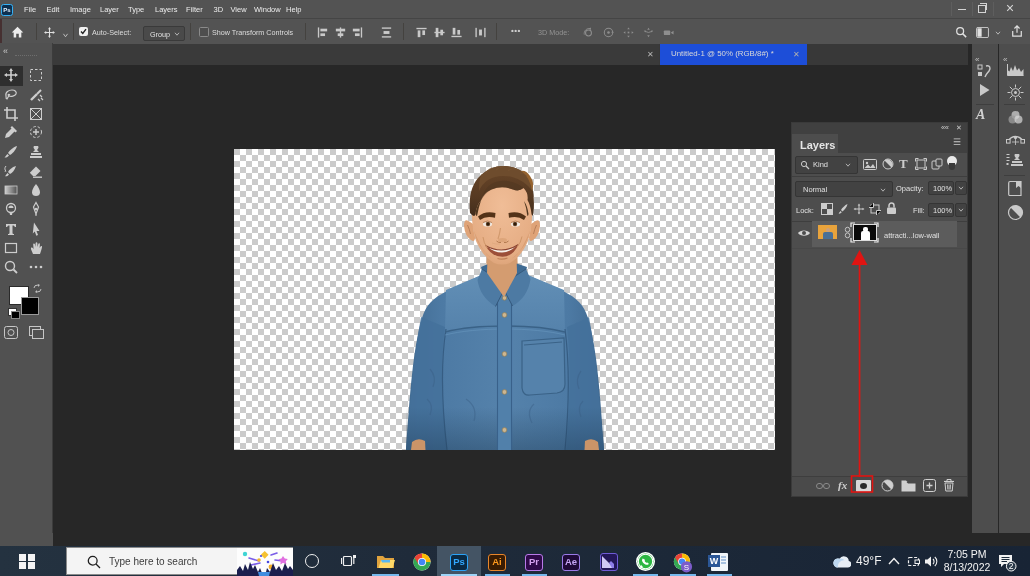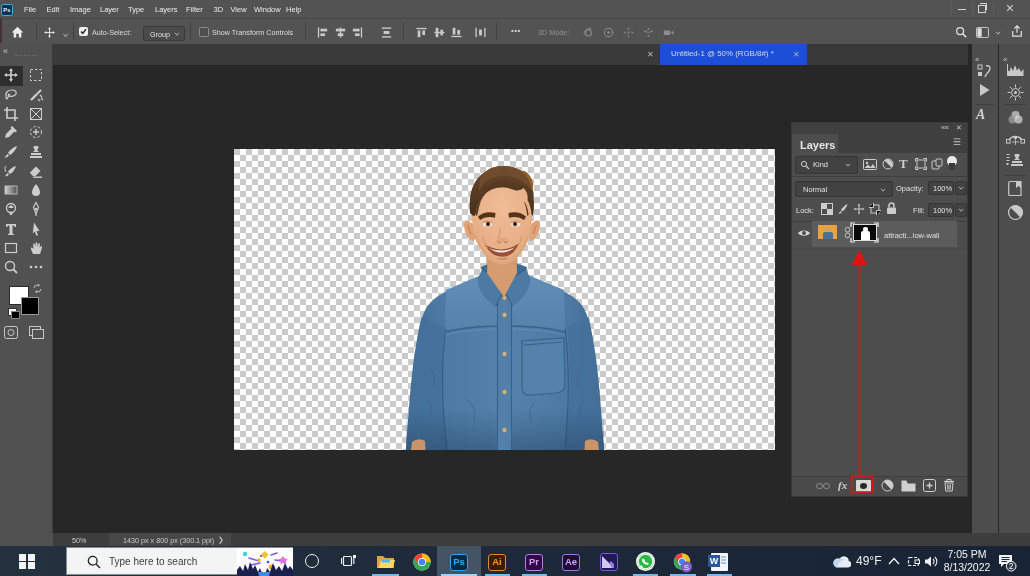--- a/index.html
+++ b/index.html
@@ -633,27 +633,20 @@
         <path d="M2 1.5 L13 1.5 L13 15.5 L2 15.5 C1 15.5 0.7 14.8 0.7 14 L0.7 3 C0.7 2 1.3 1.5 2 1.5 Z" fill="none" stroke="#c9c9c9" stroke-width="1.2"></path>
         <path d="M8 1.5 L8 8 L10.5 6 L13 8 L13 1.5 Z" fill="#c9c9c9"></path>
       </svg>
   <svg class="abs" style="left:8px;top:160px" width="17" height="17" viewBox="0 0 17 17">
         <circle cx="8.5" cy="8.5" r="7" stroke="#c9c9c9" stroke-width="1.2" fill="none"></circle>
         <path d="M3.55 3.55 A7 7 0 0 1 13.45 13.45 Z" fill="#c9c9c9"></path>
       </svg>
 </div>
 
 <div id="statusbar2"></div>
-<div id="statusbar">
-  <span style="position:absolute;left:19px;top:2.5px;font-size:7.2px">50%</span>
-  <div style="position:absolute;left:56px;top:0px;width:122px;height:13px;background:#474747">
-    <span style="position:absolute;left:14px;top:2.5px;white-space:nowrap;font-size:7.2px">1430 px x 800 px (300.1 ppi)</span>
-    <span style="position:absolute;left:109px;top:2.5px;color:#c0c0c0;font-size:7px">❯</span>
-  </div>
-</div>
 
 <div id="taskbar">
 
   <div class="abs" style="left:19px;top:8px;width:16px;height:15px">
     <div class="abs" style="left:0;top:0;width:7px;height:6.5px;background:#f4f4f4"></div>
     <div class="abs" style="left:8.5px;top:0;width:7px;height:6.5px;background:#f4f4f4"></div>
     <div class="abs" style="left:0;top:8px;width:7px;height:6.5px;background:#f4f4f4"></div>
     <div class="abs" style="left:8.5px;top:8px;width:7px;height:6.5px;background:#f4f4f4"></div>
   </div>
 

